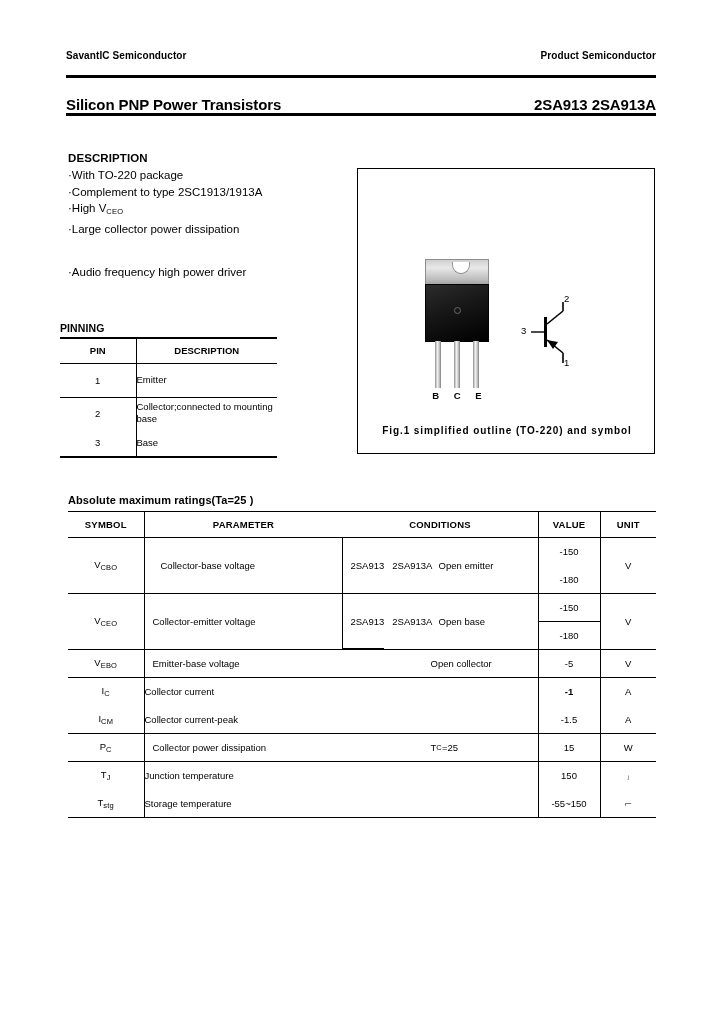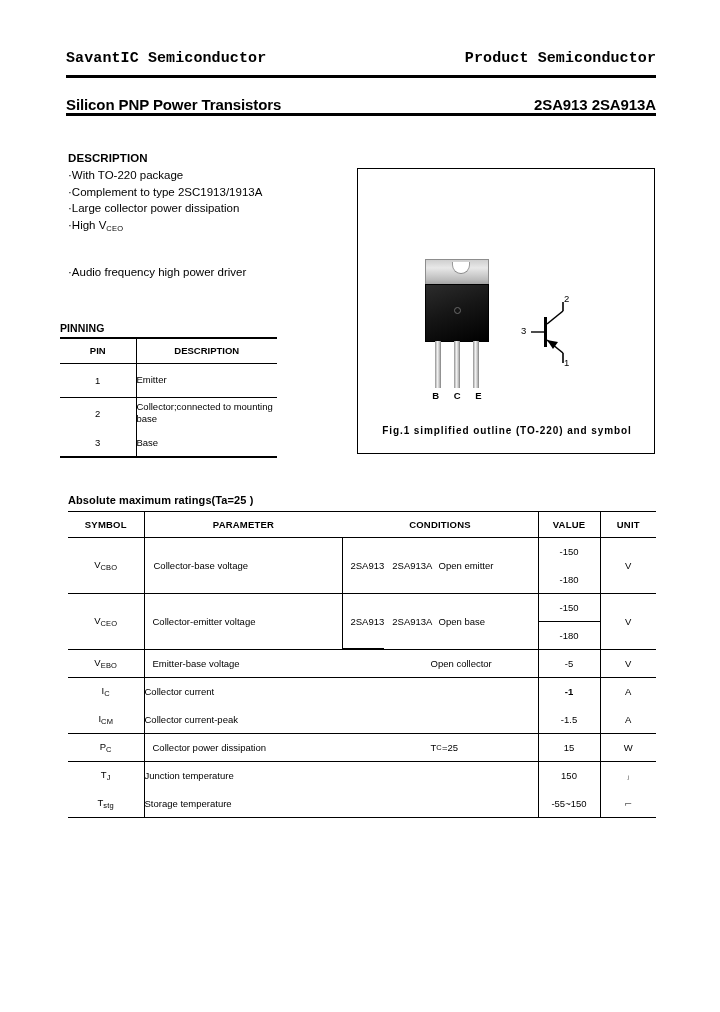--- a/index.html
+++ b/index.html
@@ -17,21 +17,21 @@
 
   .page { position: absolute; left: 0; top: 0; width: 720px; height: 1012px; }
 
   
   .hdr-row {
     position: absolute;
     left: 66px; width: 590px;
     display: flex; justify-content: space-between; align-items: baseline;
   }
   #hdr-top { top: 50px; }
-  .hdr-left-1, .hdr-right-1 { font-size: 15px; font-weight: bold; letter-spacing: 0.1px; font-family: Liberation Mono, monospace; }
+  .hdr-left-1, .hdr-right-1 { font-size: 10px; font-weight: bold; letter-spacing: 0.1px; }
   .rule {
     position: absolute; left: 66px; width: 590px; background: #000;
   }
   #rule-1 { top: 75px; height: 3px; }
   #rule-2 { top: 113px; height: 3px; }
   #hdr-title-row { top: 96px; text-align: right; }
   .hdr-left-2 { font-size: 15px; font-weight: bold; letter-spacing: -0.1px; }
   .hdr-right-2 { font-size: 15px; font-weight: bold; letter-spacing: -0.1px; }
 
   
@@ -139,22 +139,22 @@
   <div class="hdr-row" id="hdr-title-row">
     <span class="hdr-left-2">Silicon PNP Power Transistors</span>
     <span class="hdr-right-2">2SA913 2SA913A</span>
   </div>
   <div class="rule" id="rule-2"></div>
 
   <div id="desc-block">
     <div class="sec-head">DESCRIPTION</div>
     <div class="bullet-line">·With TO-220 package</div>
     <div class="bullet-line">·Complement to type 2SC1913/1913A</div>
+    <div class="bullet-line"><span>·High V</span><span class="sub">CEO</span></div>
     <div class="bullet-line">·Large collector power dissipation</div>
-    <div class="bullet-line"><span>·High V</span><span class="sub">CEO</span></div>
   </div>
 
   <div id="apps-block">
     <div class="bullet-line">·Audio frequency high power driver</div>
   </div>
 
   <div id="pinning-wrap">
     <div id="pinning-label">PINNING</div>
     <table class="pin">
       <colgroup>
@@ -244,21 +244,21 @@
             </div>
           </td>
           <td class="rt-hdr rt-top rt-hdr-bot vline">VALUE</td>
           <td class="rt-hdr rt-top rt-hdr-bot">UNIT</td>
         </tr>
 
         <tr>
           <td class="c-sym rt-sep vline" style="height:56px"><span>V</span><span class="sub">CBO</span></td>
           <td class="rt-sep vline" style="height:56px;padding:0">
             <div class="cond-split">
-              <div style="width:198px;display:flex;align-items:center;padding-left:9px;border-right:1.2px solid #000;">Collector-base voltage</div>
+              <div style="width:198px;display:flex;align-items:center;padding-left:16px;border-right:1.2px solid #000;">Collector-base voltage</div>
               <div class="cond-types">
                 <div>2SA913</div>
                 <div>2SA913A</div>
               </div>
               <div class="cond-open">Open emitter</div>
             </div>
           </td>
           <td class="rt-sep vline" style="height:56px;padding:0">
             <div class="val-stack">
               <div>-150</div>

